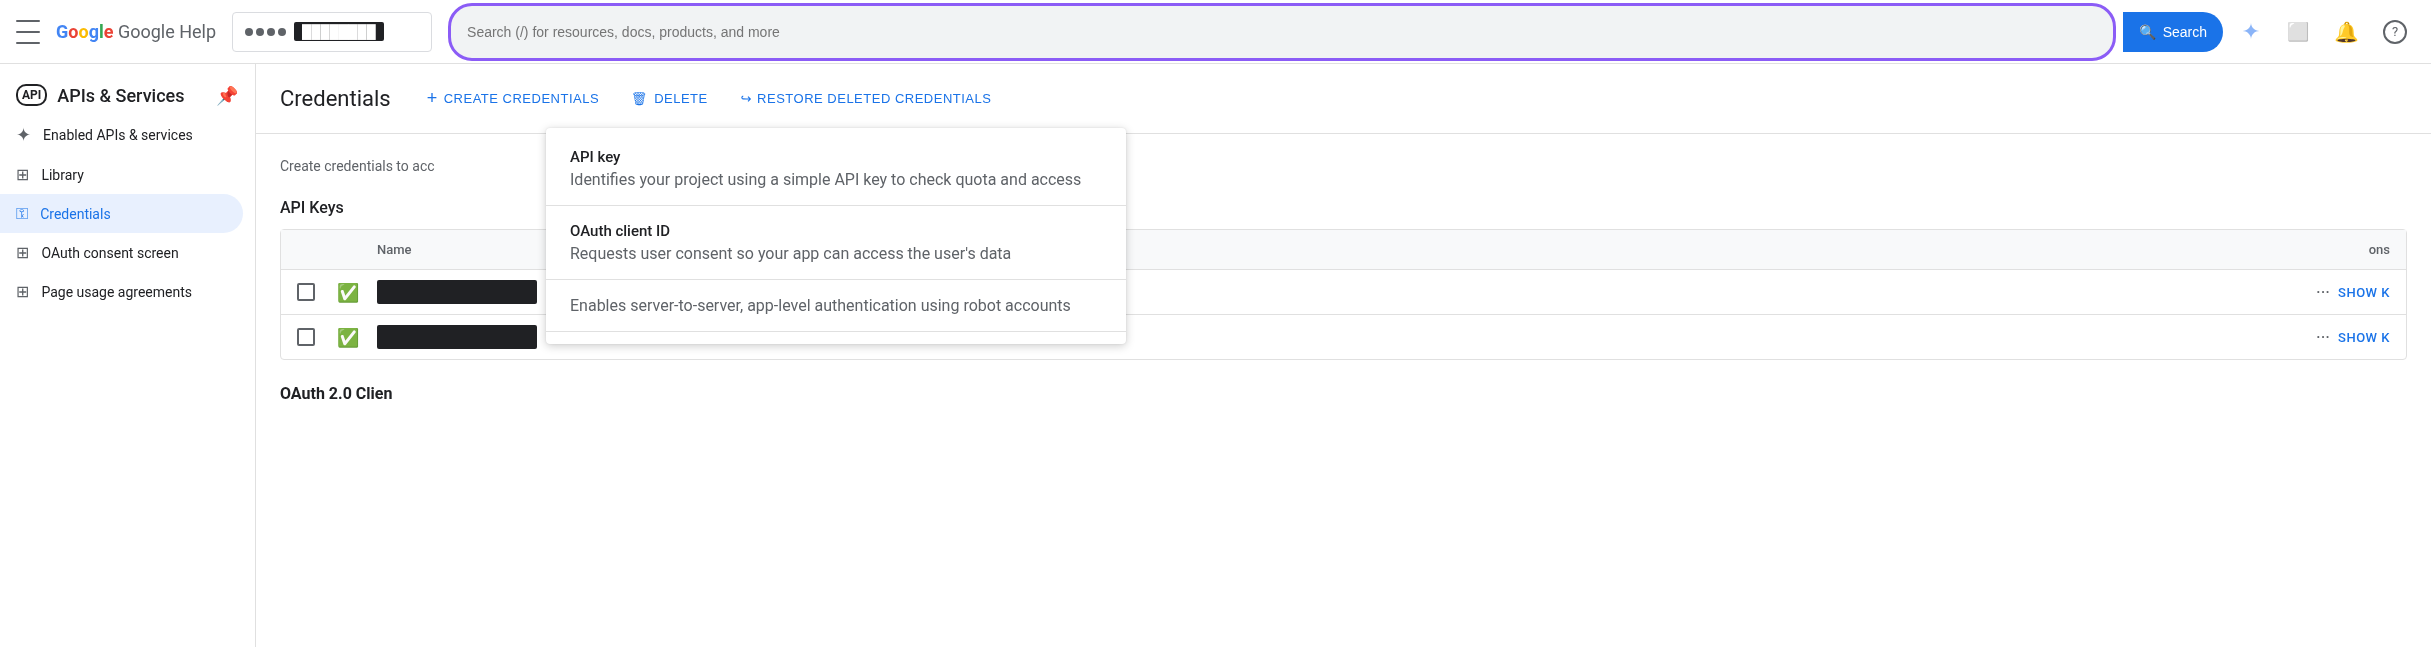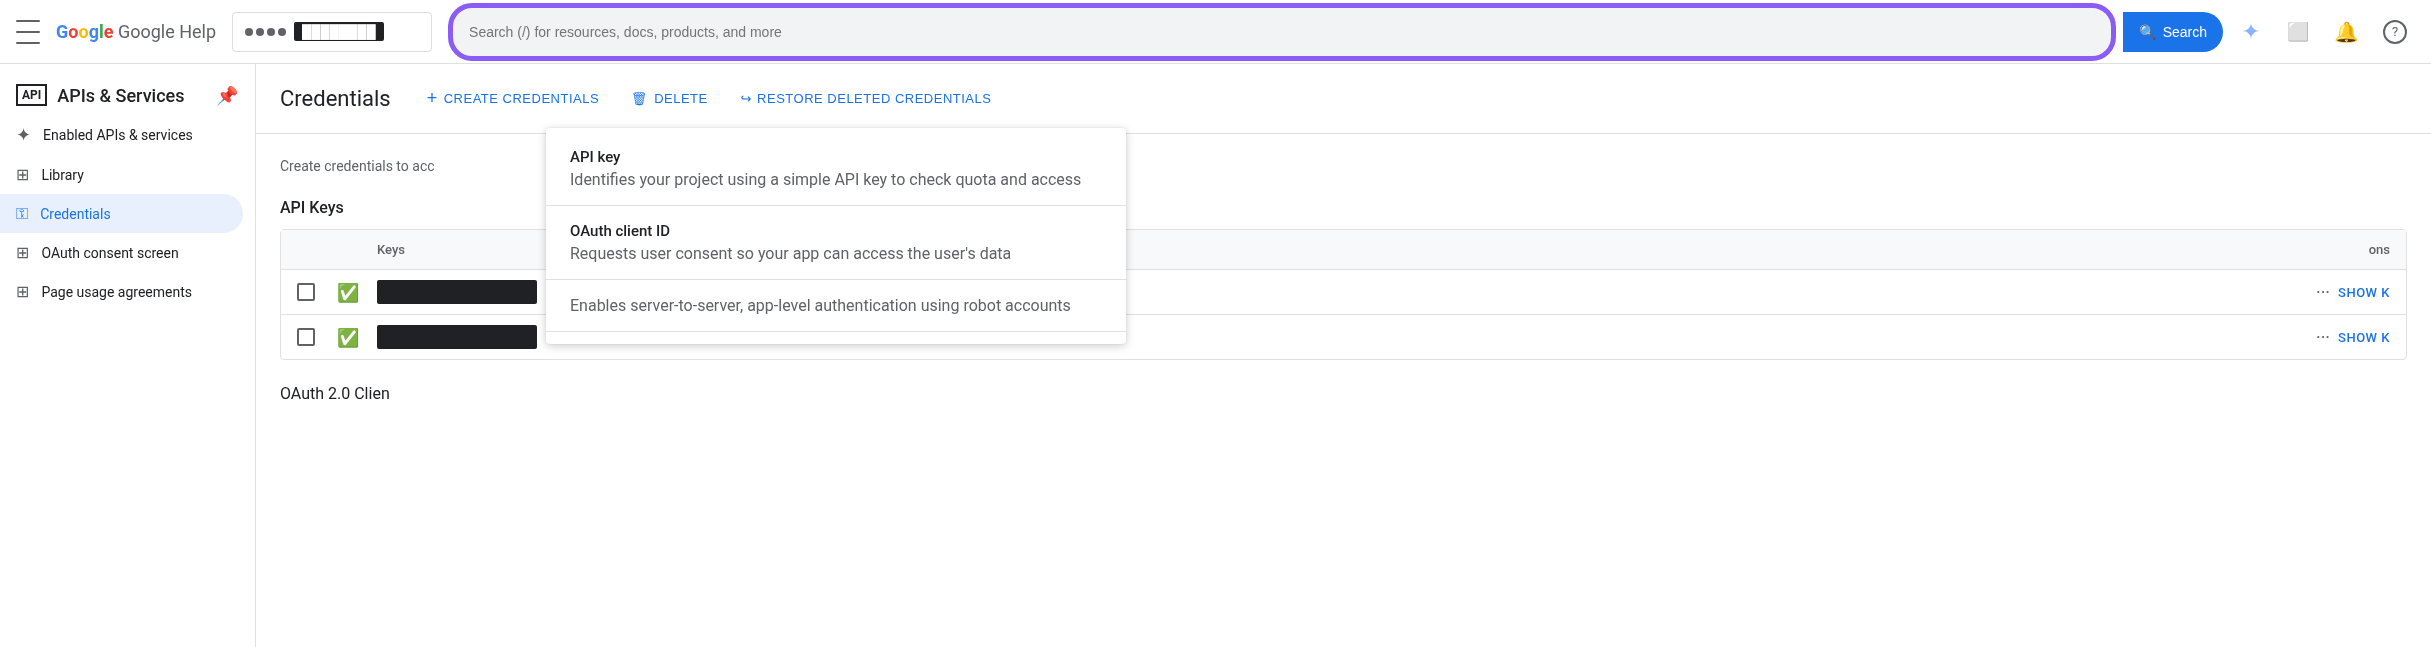--- a/index.html
+++ b/index.html
@@ -32,21 +32,21 @@
       padding: 6px 12px; margin-right: 16px; cursor: pointer;
       min-width: 200px; height: 40px;
     }
     .project-dots {
       display: flex; align-items: center; gap: 3px; margin-right: 8px;
     }
     .project-dots span { width: 8px; height: 8px; border-radius: 50%; background: #5f6368; }
     .project-name-box { background: #202124; color: #fff; padding: 2px 8px; border-radius: 2px; font-size: 13px; }
     .search-bar {
       flex: 1; display: flex; align-items: center;
-      border: 5px solid #8b5cf6; border-radius: 24px;
+      border: 3px solid #8b5cf6; border-radius: 24px;
       padding: 0 16px; height: 58px; margin-right: 8px;
       background: #f1f3f4;
     }
     .search-bar input {
       border: none; background: transparent; outline: none;
       font-size: 14px; color: #202124; flex: 1;
     }
     .search-button {
       display: flex; align-items: center; gap: 6px;
       background: #1a73e8; color: #fff;
@@ -75,21 +75,21 @@
       overflow-y: auto;
     }
     .sidebar-header {
       display: flex; align-items: center;
       padding: 12px 16px 8px;
       gap: 10px;
     }
     .api-badge {
       background: #fff; border: 2px solid #202124;
       font-size: 12px; font-weight: 700; padding: 2px 4px;
-      border-radius: 0; color: #202124;
+      border-radius: 10px; color: #202124;
     }
     .sidebar-title {
       font-size: 18px; font-weight: 500; color: #202124;
     }
     .pin-icon { color: #1a73e8; font-size: 18px; margin-left: auto; }
     .sidebar-item {
       display: flex; align-items: center;
       padding: 10px 16px; cursor: pointer;
       color: #202124; font-size: 14px;
       border-radius: 0 24px 24px 0;
@@ -181,21 +181,21 @@
     .redacted-box { background: #202124; width: 160px; height: 24px; border-radius: 2px; }
     .dots-menu { color: #5f6368; cursor: pointer; font-size: 18px; }
     .show-key-btn {
       color: #1a73e8; font-size: 13px; font-weight: 500;
       cursor: pointer; text-transform: uppercase;
       letter-spacing: 0.5px;
     }
 
     
     .partial-section { margin-top: 24px; }
-    .partial-section-title { font-size: 16px; font-weight: 400; margin-bottom: 16px; }
+    .partial-section-title { font-size: 16px; font-weight: 700; margin-bottom: 16px; }
   </style>
 </head>
 <body>
 
 <header class="top-header">
   <div class="hamburger-icon">
     <span></span>
       <span></span>
       <span></span>
   </div>
@@ -304,21 +304,21 @@
       <p class="content-desc">
         <span>Create credentials to acc</span>
       </p>
 
       <div class="partial-section">
         <div class="section-title">API Keys</div>
         <div class="table-container">
           <div class="table-header">
             <div class="col-check"></div>
             <div class="col-status"></div>
-            <div class="col-name">Keys</div>
+            <div class="col-name">Name</div>
             <div class="col-actions">ons</div>
           </div>
           <div class="table-row">
             <div class="col-check">
               <div class="check-box"></div>
             </div>
             <div class="col-status">
               <span class="green-check">✅</span>
             </div>
             <div class="col-name">

